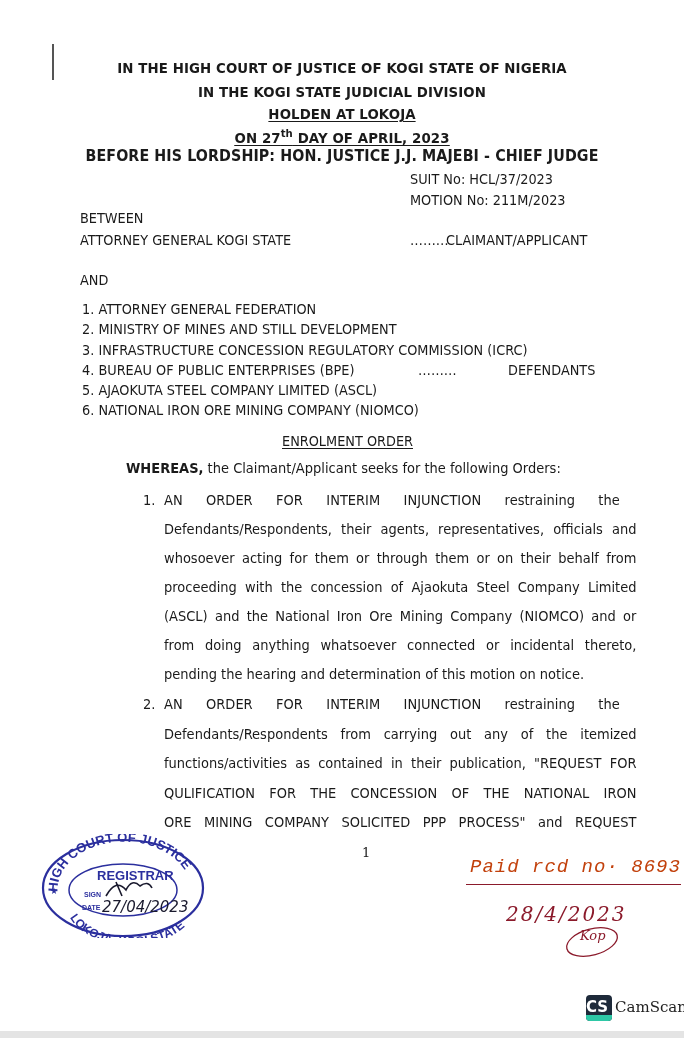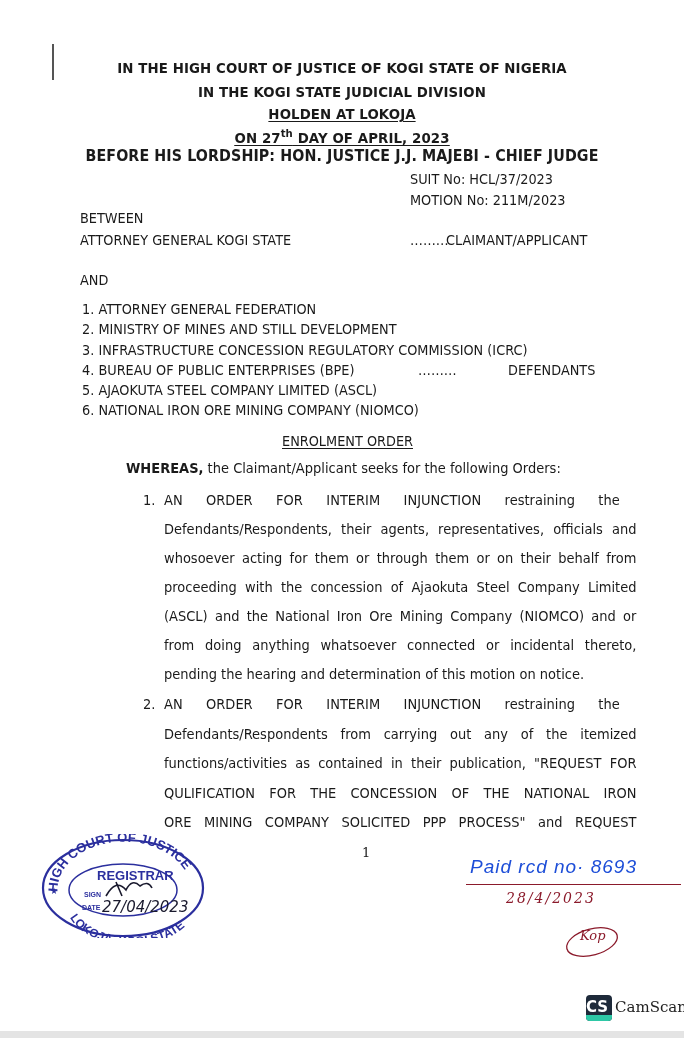--- a/index.html
+++ b/index.html
@@ -87,23 +87,23 @@
     <text x="57" y="46" font-family="Liberation Sans, sans-serif" font-size="13" font-weight="bold" fill="#2b2f9e" class="stamp-title">REGISTRAR</text>
     <text x="44" y="63" font-family="Liberation Sans, sans-serif" font-size="7" font-weight="bold" fill="#2b2f9e" class="stamp-sign">SIGN</text>
     <text x="42" y="76" font-family="Liberation Sans, sans-serif" font-size="7" font-weight="bold" fill="#2b2f9e" class="stamp-date">DATE</text>
     <text x="10" y="60" font-size="9" fill="#2b2f9e">★</text>
     <path d="M 66 62 q 10 -18 20 -6 q 6 -12 14 -4 q 8 -6 12 2 M 76 48 l 6 14" fill="none" stroke="#1a1a2e" stroke-width="1.6"></path>
     <text x="62" y="78" font-family="DejaVu Sans, sans-serif" font-size="15" fill="#1a1a2e" style="font-style:italic" class="stamp-datev">27/04/2023</text>
   </svg>
 </div>
 
 <div class="handnote">
-  <div class="abs" style="left:10px; top:6px; font-family:Liberation Sans, sans-serif; font-style:italic; font-size:19px; color:#1d4ed8; letter-spacing:1px;">Paid rcd no· 8693</div>
+  <div class="abs" style="left:10px; top:6px; font-family:Liberation Mono, monospace; font-style:italic; font-size:19px; color:#c2410c; letter-spacing:1px;">Paid rcd no· 8693</div>
   <div class="abs" style="left:6px; top:34px; width:215px; height:1px; background:#8b1a2b;"></div>
-  <div class="abs" style="left:46px; top:40px; font-family:'DejaVu Serif', serif; font-style:italic; font-size:14px; color:#8b1a2b; letter-spacing:2px;">28/4/2023</div>
+  <div class="abs" style="left:46px; top:52px; font-family:'DejaVu Serif', serif; font-style:italic; font-size:20px; color:#8b1a2b; letter-spacing:2px;">28/4/2023</div>
   <svg class="abs" style="left:100px; top:70px;" width="80" height="40">
     <ellipse cx="32" cy="22" rx="26" ry="13" fill="none" stroke="#8b1a2b" stroke-width="1.3" transform="rotate(-15 32 22)"></ellipse>
   </svg>
   <div class="abs" style="left:120px; top:78px; font-family:'DejaVu Serif', serif; font-style:italic; font-size:13px; color:#8b1a2b;">Kop</div>
 </div>
 
 <div class="cs-badge"><span>CS</span><div class="bar"></div></div>
 <div class="cs-text">CamScann</div>
 
 <div class="bottom-bar"></div>

